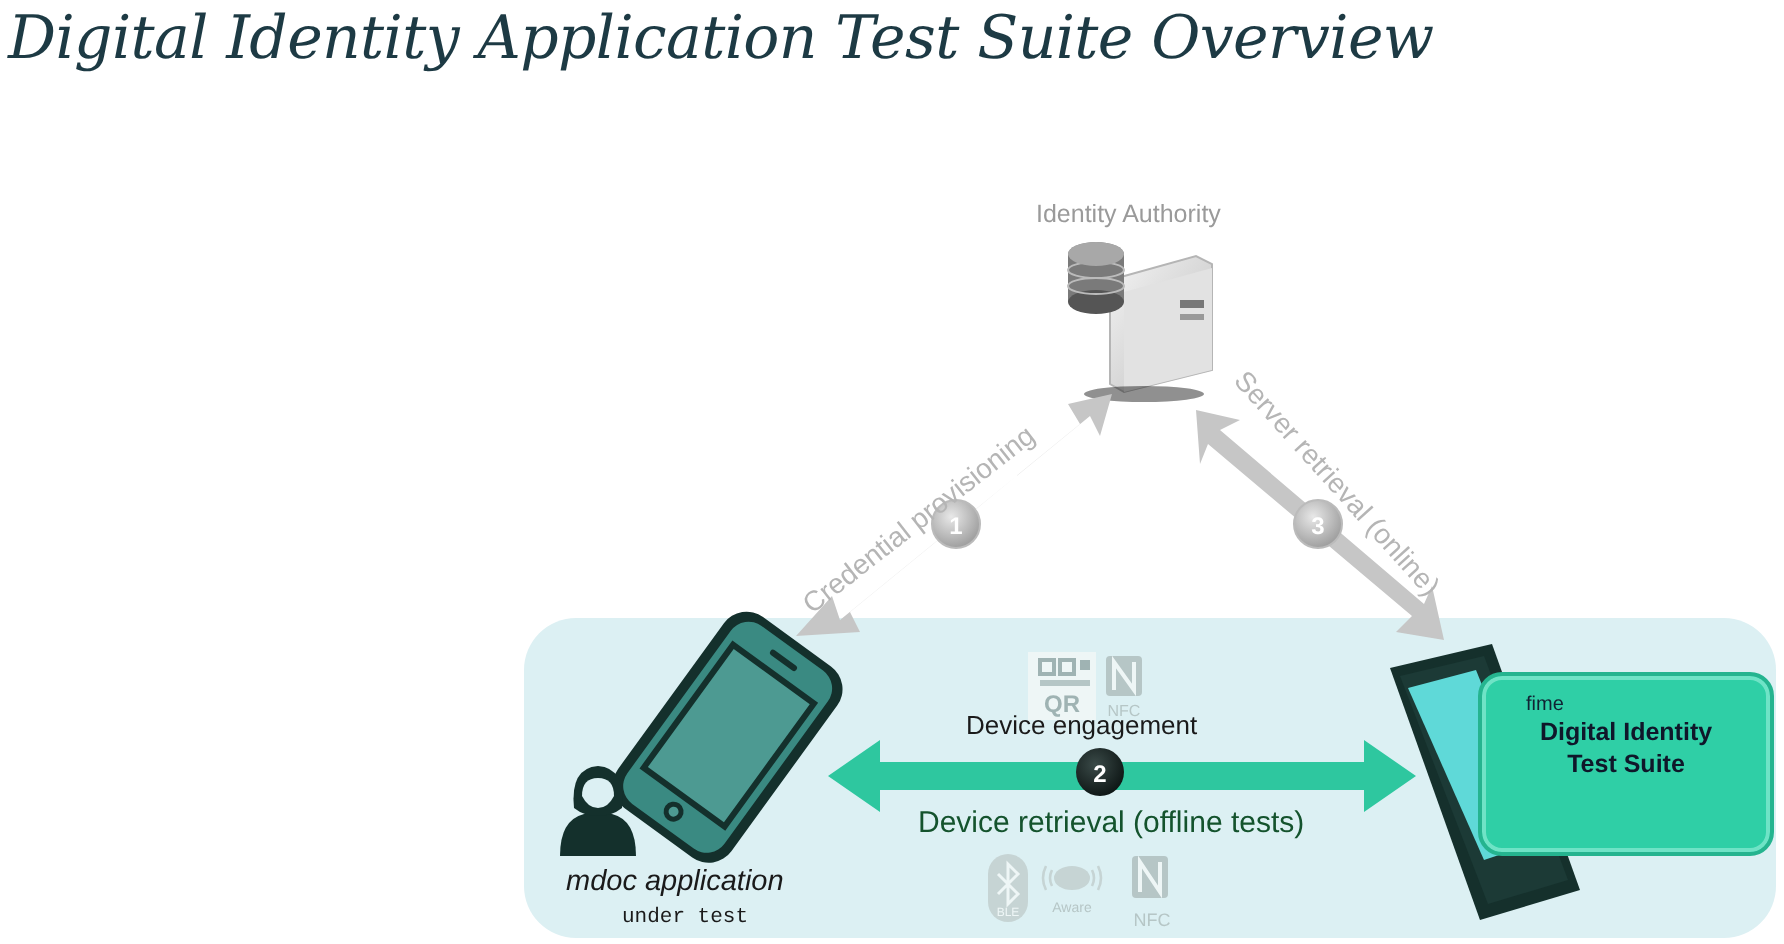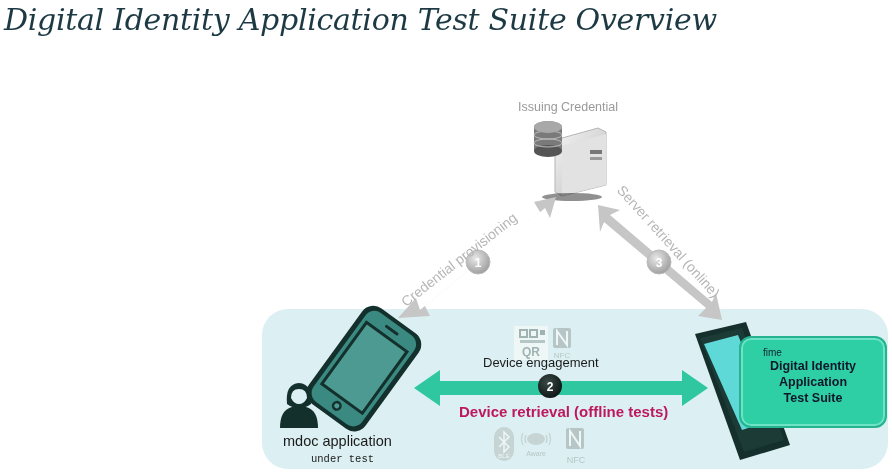--- a/index.html
+++ b/index.html
@@ -6,22 +6,22 @@
   body { width:892px; height:472px; position:relative; overflow:hidden; font-family:"Liberation Sans", sans-serif; }
   .title { position:absolute; left:4px; top:2px; font-family:"DejaVu Serif", serif; font-size:30px; color:#1d3a44; letter-spacing:-0.3px; white-space:nowrap;font-style:italic; }
   .panel { position:absolute; left:262px; top:309px; width:626px; height:160px; background:#dcf0f3; border-radius:26px; }
   svg.diagram { position:absolute; left:0; top:0; }
   .lbl { position:absolute; white-space:nowrap; }
   .issuer-label { left:518px; top:100px; font-size:12.5px; color:#9a9a9a; }
   .rot-label { font-size:14px; color:#b5b5b5; transform-origin:0 0; }
   .credential-label { left:398px; top:297px; transform:rotate(-38deg); }
   .server-label { left:626px; top:182px; transform:rotate(48deg); }
   .engage-label { left:483px; top:355px; font-size:13px; color:#1a1a1a; }
-  .retrieval-label { left:459px; top:403px; font-size:15px; color:#be185d;font-weight:bold; }
-  .mdoc-label { left:283px; top:433px; font-size:14.5px; color:#1a1a1a; }
+  .retrieval-label { left:459px; top:403px; font-size:15px; color:#14532d; }
+  .mdoc-label { left:283px; top:433px; font-size:14.5px; color:#1a1a1a;font-style:italic; }
   .undertest-label { left:311px; top:453px; font-size:10.5px; color:#1a1a1a;font-family:Liberation Mono, monospace; }
   .suite-box { position:absolute; left:739px; top:336px; width:144px; height:88px; background:#2fcfa6; border-radius:12px; border:2px solid #25b48f; box-shadow:0 0 0 2px #6fe3c6 inset; }
   .fime { position:absolute; left:22px; top:9px; font-size:10px; color:#123; }
   .suite-title { position:absolute; left:0; width:100%; top:20px; text-align:center; font-weight:bold; font-size:12.5px; line-height:16px; color:#0f172a; }
 </style>
 </head>
 <body>
 
 <div class="title">Digital Identity Application Test Suite Overview</div>
 
@@ -134,28 +134,27 @@
     <text x="576" y="463" text-anchor="middle" font-size="9" fill="#b6c6c6" font-family="Liberation Sans, sans-serif">NFC</text>
   </g>
 
   <g>
     <polygon points="695,334 746,322 790,445 740,460" fill="#15302c"></polygon>
     <polygon points="700,338 742,328 784,440 744,452" fill="#1c3a36"></polygon>
     <polygon points="704,344 738,335 772,420 742,430" fill="#5fd9d8"></polygon>
   </g>
 </svg>
 
-<div class="lbl issuer-label">Issuing Credential</div>
+<div class="lbl issuer-label">Identity Authority</div>
 <div class="lbl rot-label credential-label">Credential provisioning</div>
 <div class="lbl rot-label server-label">Server retrieval (online)</div>
 <div class="lbl engage-label">Device engagement</div>
 <div class="lbl retrieval-label">Device retrieval (offline tests)</div>
 <div class="lbl mdoc-label">mdoc application</div>
 <div class="lbl undertest-label">under test</div>
 
 <div class="suite-box">
   <div class="fime">fime</div>
   <div class="suite-title">
     <div>Digital Identity</div>
-    <div>Application</div>
     <div>Test Suite</div>
   </div>
 </div>
 
 </body></html>

